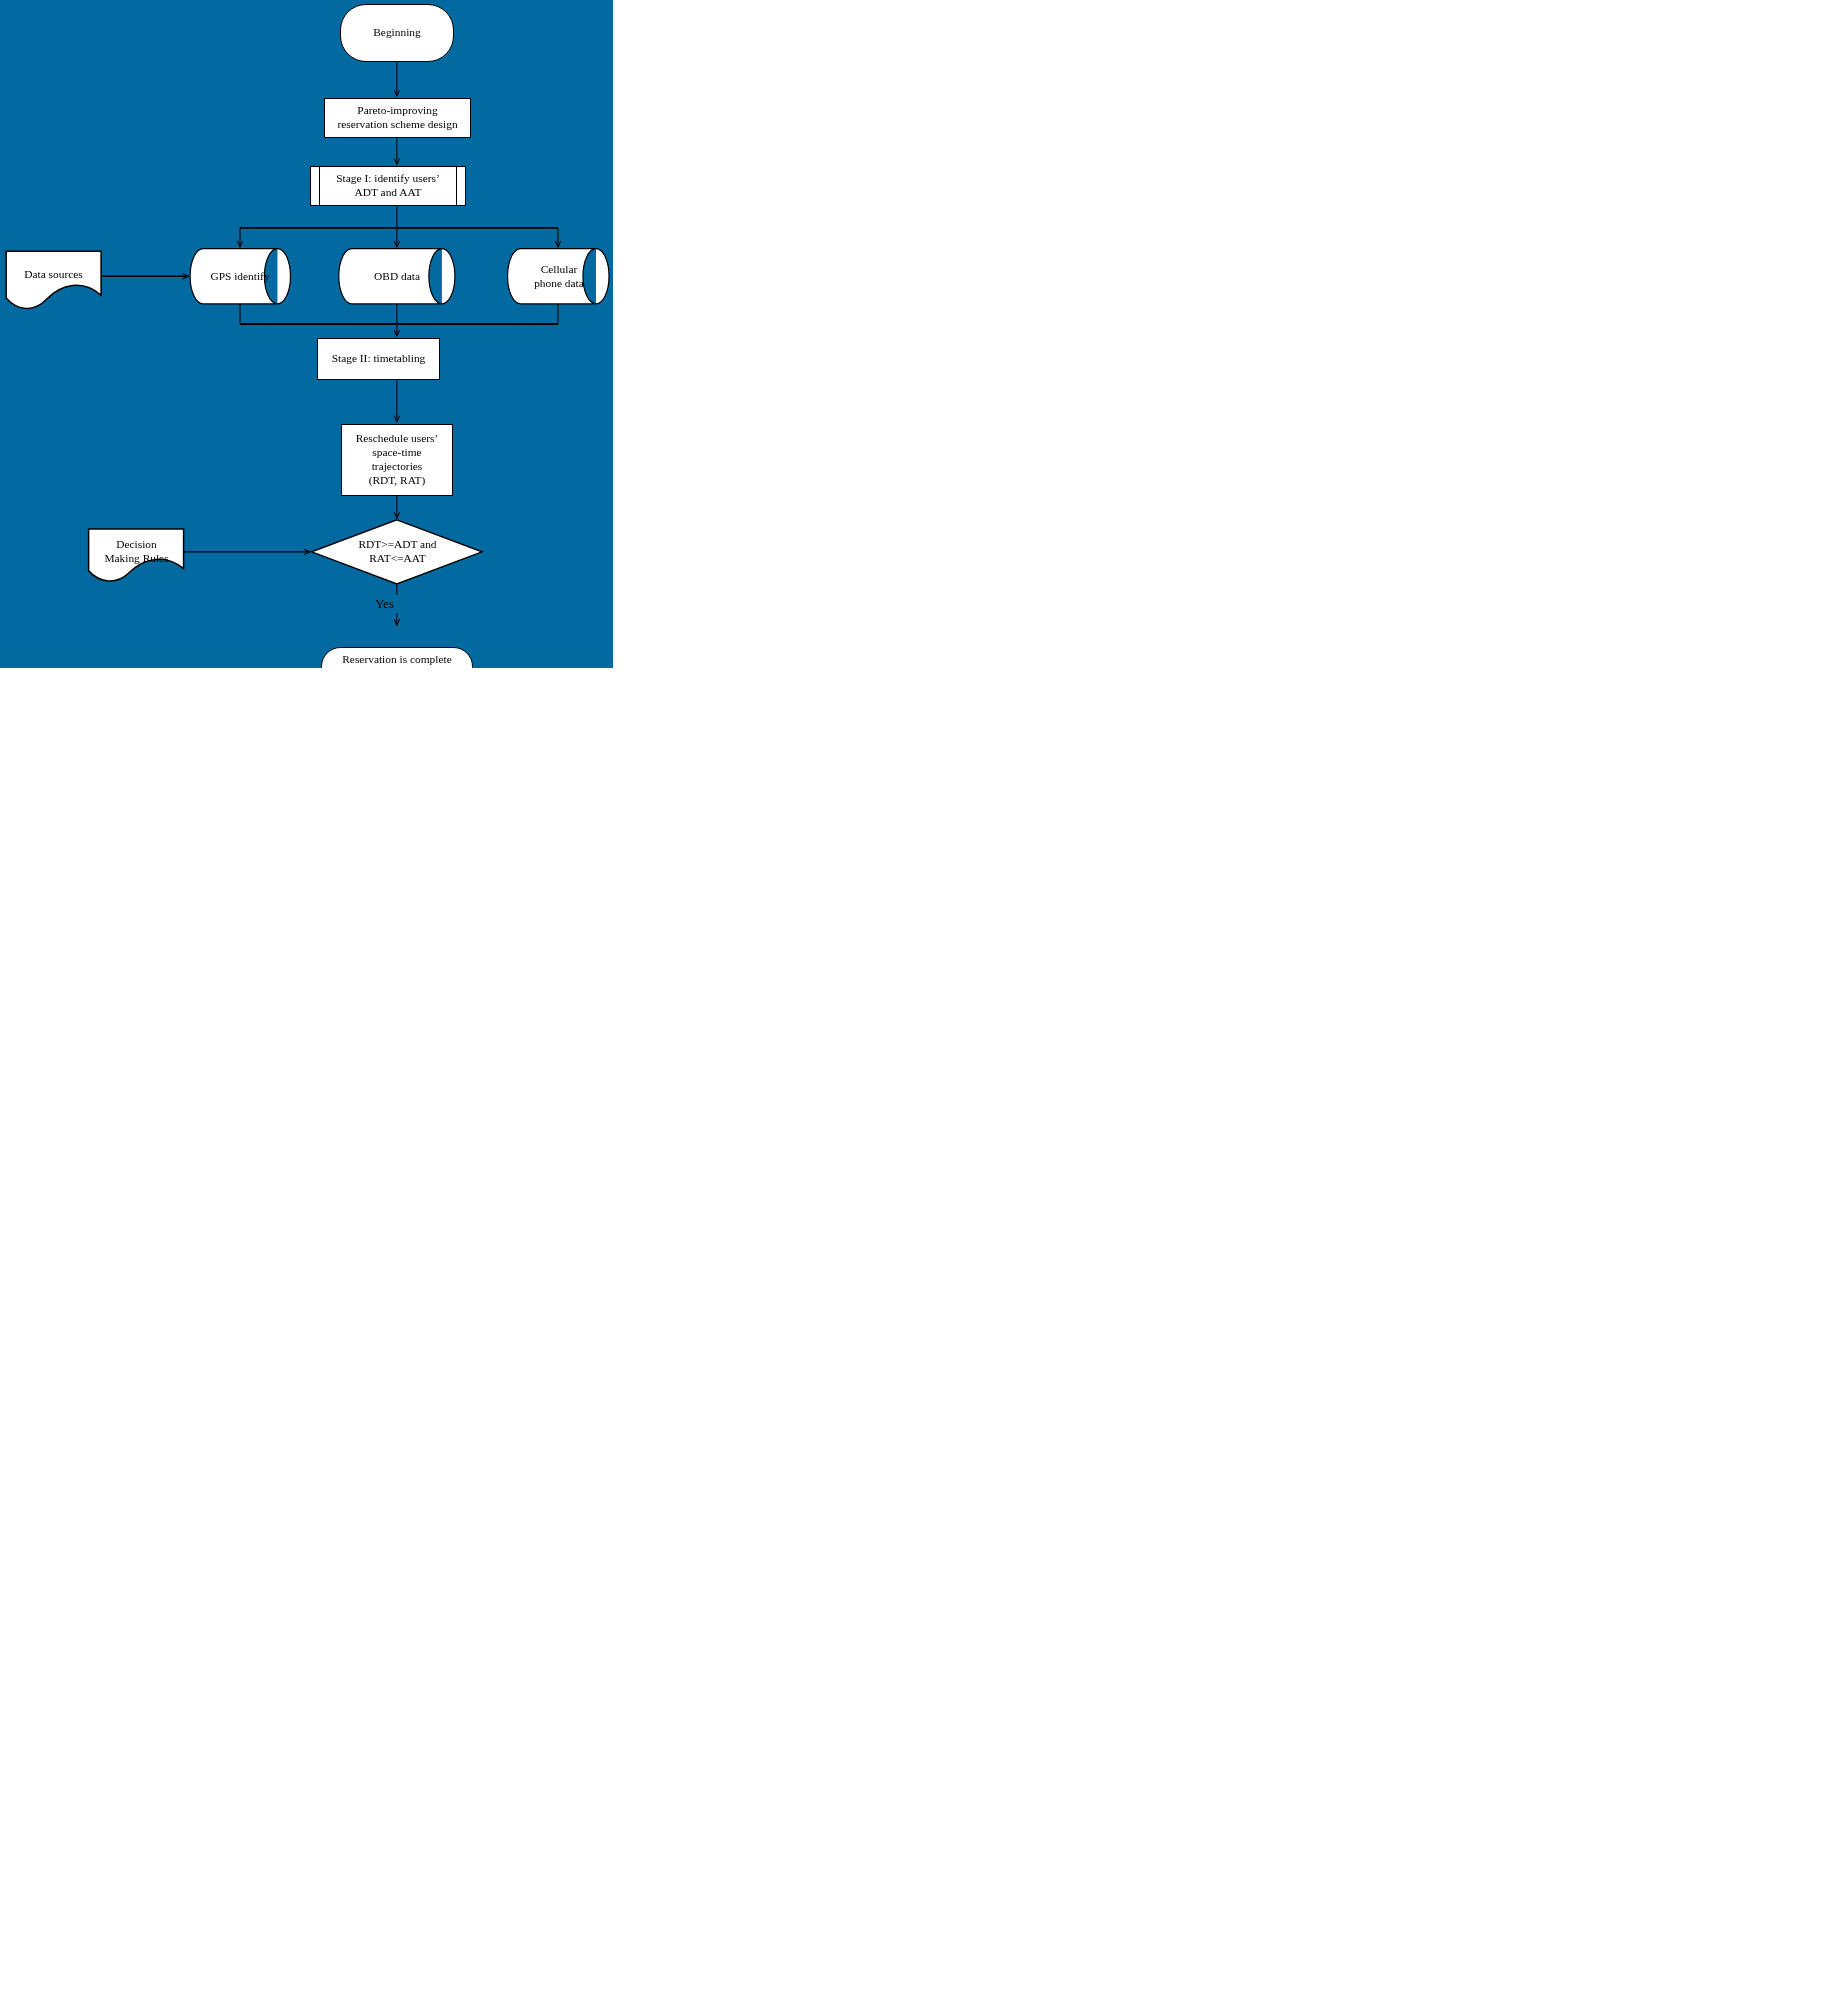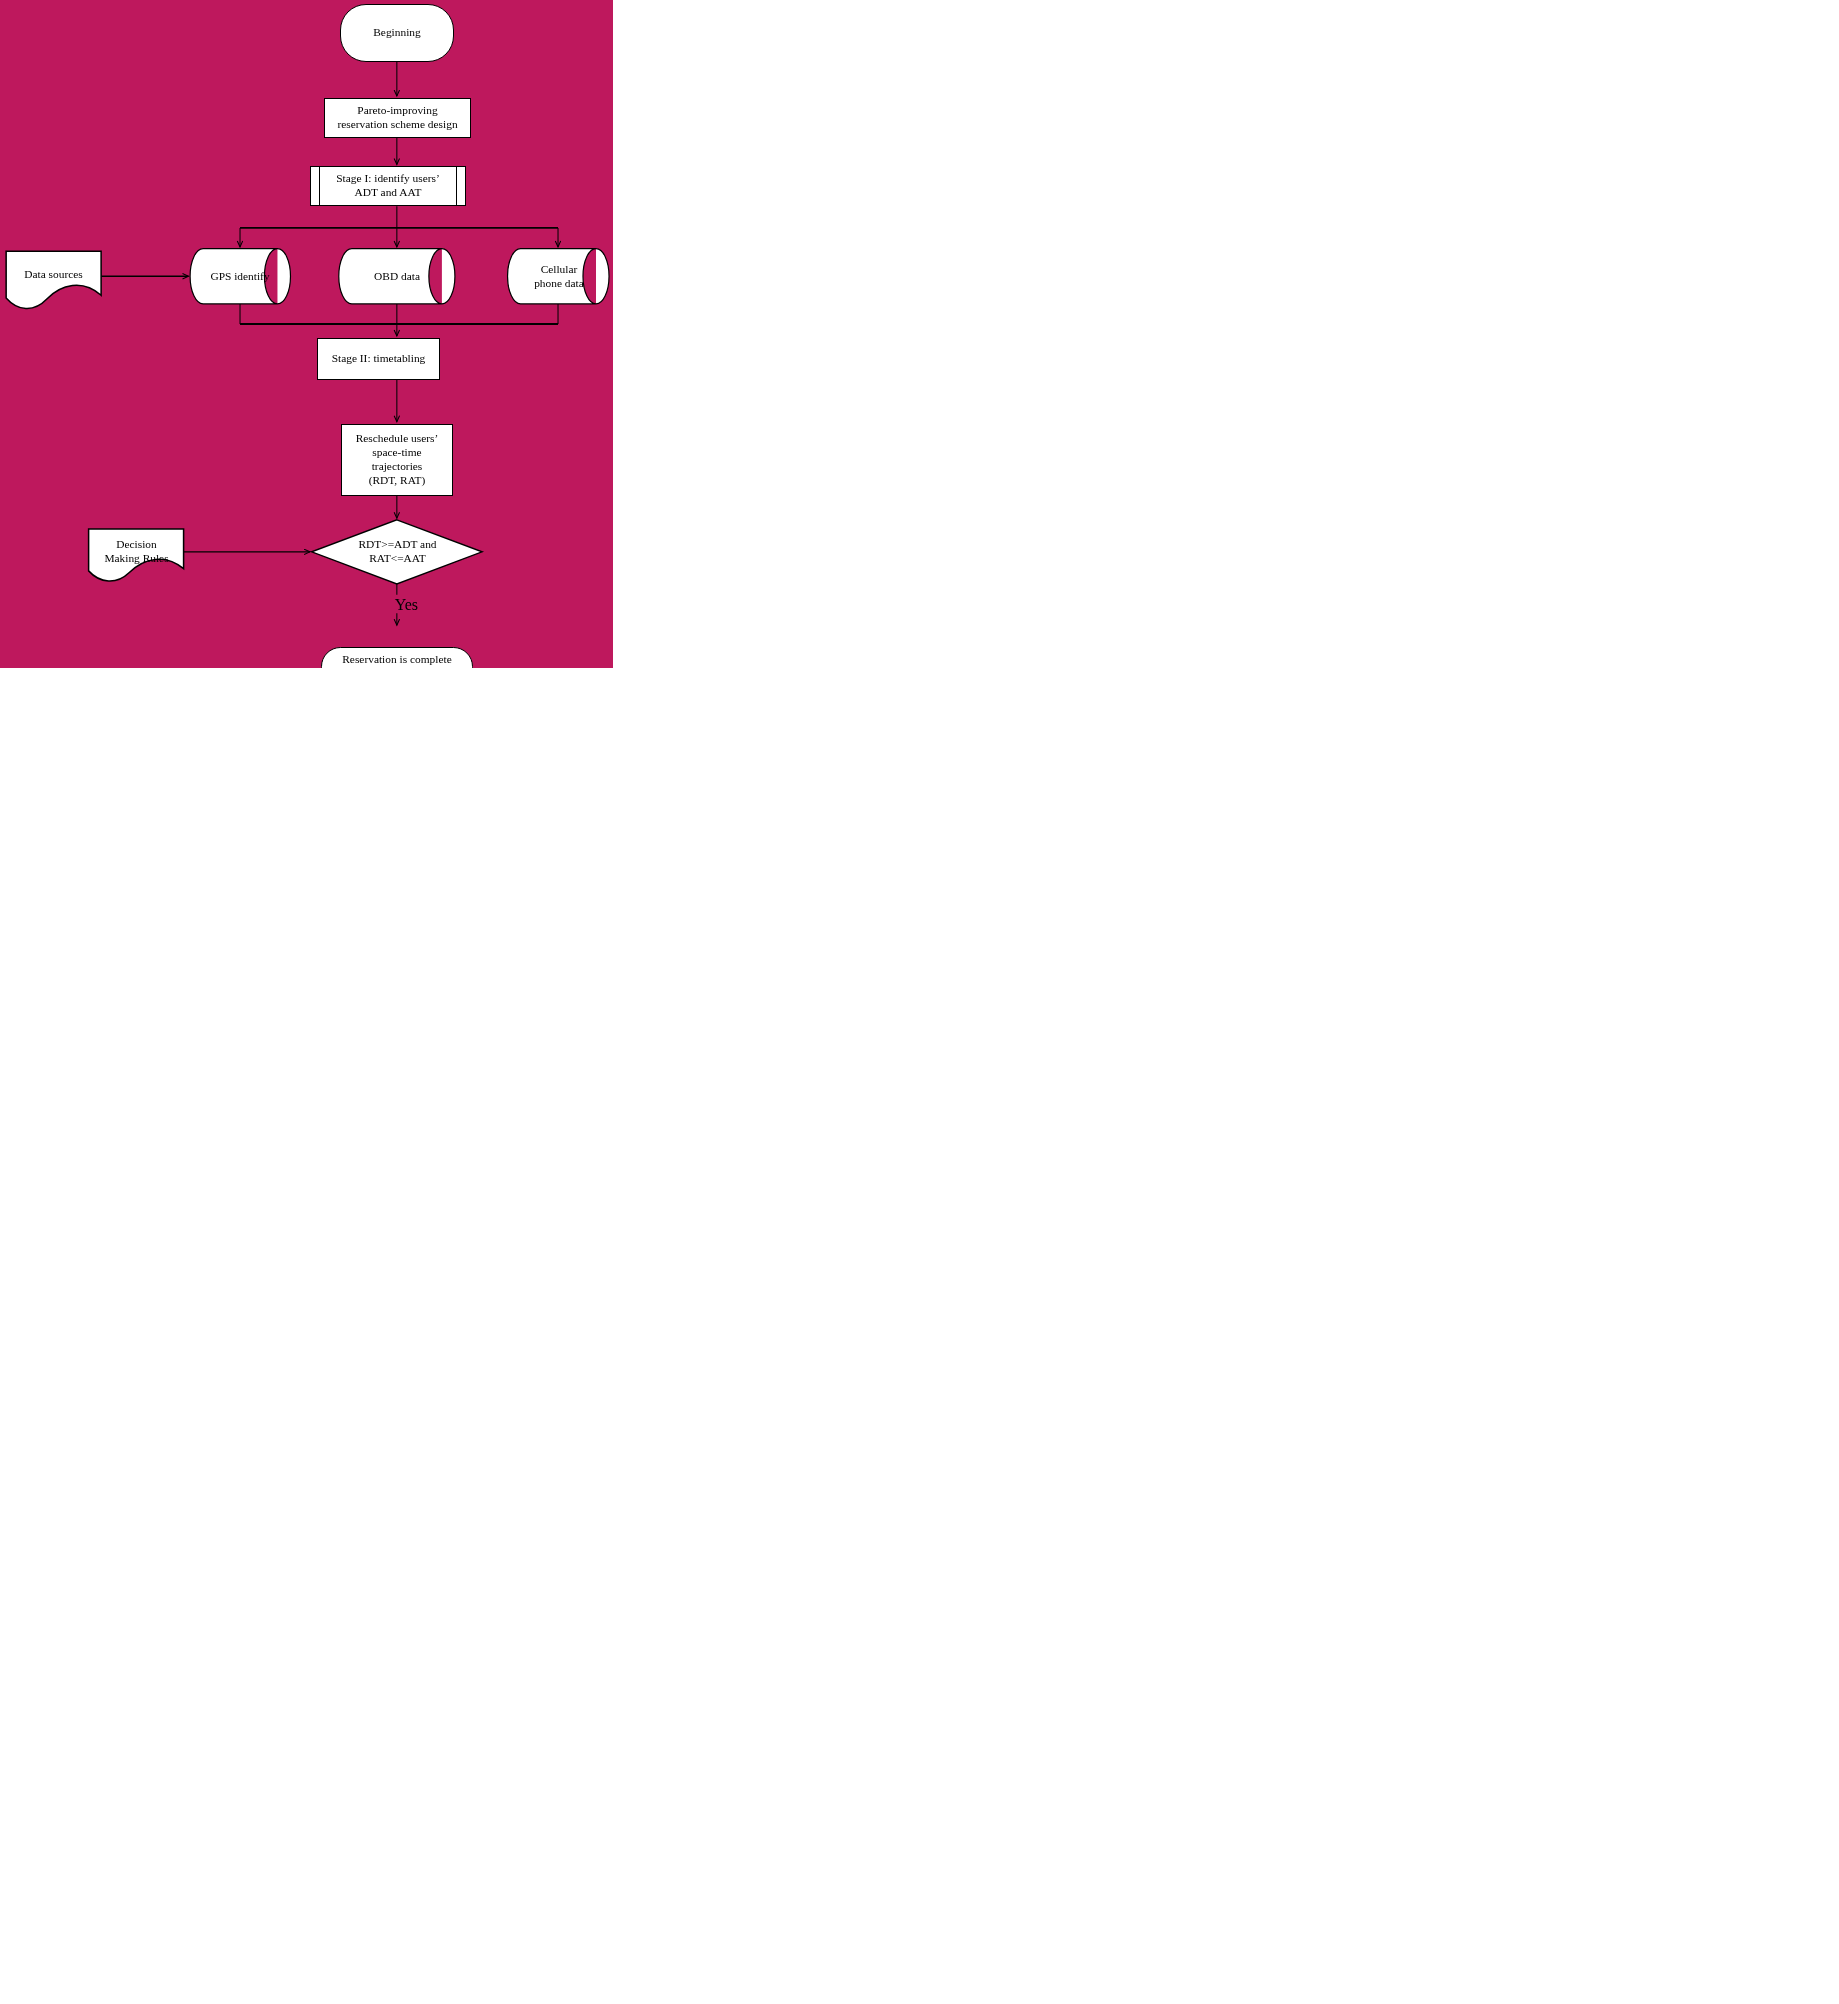--- a/index.html
+++ b/index.html
@@ -1,27 +1,27 @@
 <!DOCTYPE html>
 <html style="font-size:8.7px"><head>
 <meta charset="utf-8">
 <style>
   html,body{margin:0;padding:0;background:#ffffff;}
-  .canvas{position:relative;width:613px;height:668px;background:#be185d;
+  .canvas{position:relative;width:613px;height:668px;background:#0369a1;
           font-family:"Liberation Serif","DejaVu Serif",serif;color:#000;}
   .wires{position:absolute;left:0;top:0;width:613px;height:668px;}
   .node{position:absolute;box-sizing:border-box;background:#fff;border:1.4px solid #000;
         display:flex;align-items:center;justify-content:center;text-align:center;
         font-size:11.4px;line-height:1.22;white-space:pre-line;}
   .label{position:absolute;box-sizing:border-box;display:flex;align-items:center;justify-content:center;
          text-align:center;font-size:11.4px;line-height:1.22;white-space:pre-line;}
   .terminator{border-radius:26px;}
   .terminator.end{border-radius:19.5px;}
   .bar{position:absolute;top:0;bottom:0;width:1.2px;background:#000;}
-  .edge-label{position:absolute;font-size:16px;text-align:right;}
+  .edge-label{position:absolute;font-size:13px;text-align:left;}
 </style>
 </head>
 <body>
 
 <div class="canvas">
 
   <svg class="wires" viewBox="0 0 1129 1231" xmlns="http://www.w3.org/2000/svg">
     <defs>
       <marker id="arrow" markerWidth="18" markerHeight="16" refX="12" refY="6" orient="auto" markerUnits="userSpaceOnUse">
         <path d="M1,1 L12,6 L1,11" fill="none" stroke="#000" stroke-width="1.9"></path>

